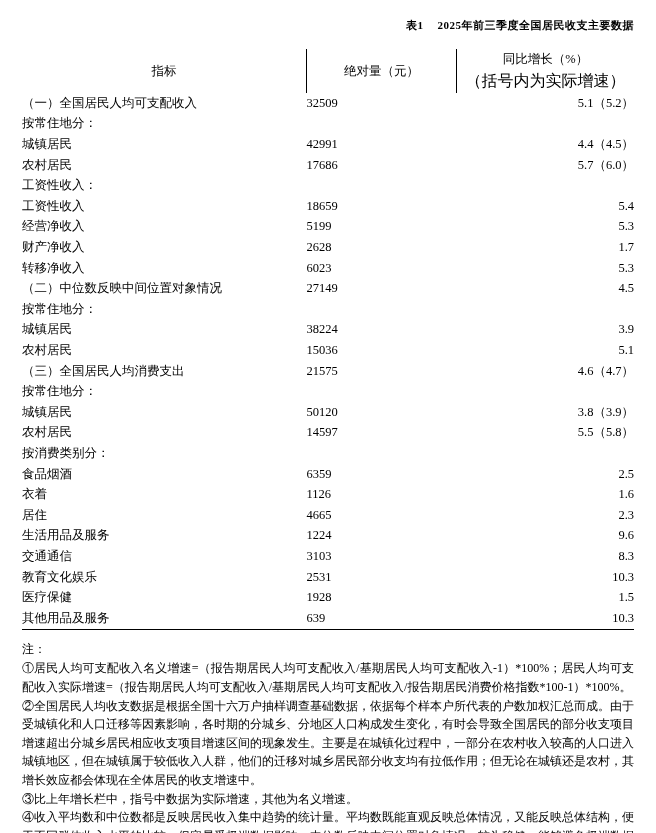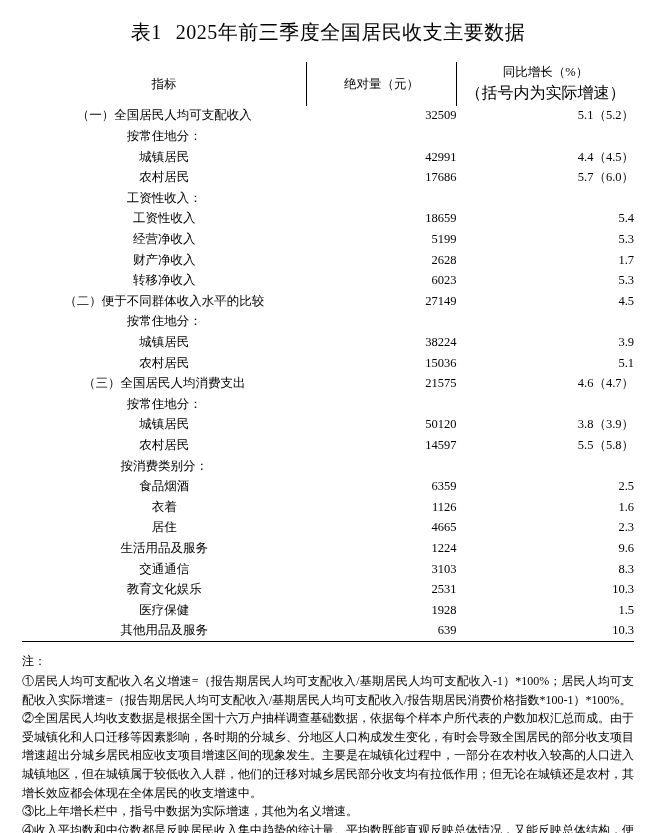--- a/index.html
+++ b/index.html
@@ -12,23 +12,23 @@
     min-height: 833px;
     font-family: "Liberation Serif", "DejaVu Serif", serif;
     color: #000000;
   }
   .page {
     width: 656px;
     box-sizing: border-box;
     padding: 12px 22px 8px 22px;
   }
   .title {
-    text-align: center;
-    font-size: 20px;
-    font-weight: normal;
+    text-align: right;
+    font-size: 11px;
+    font-weight: bold;
     letter-spacing: 0.5px;
     margin: 6px 0 16px 0;
     line-height: 1.4;
   }
   .title .tnum {
     margin-right: 14px;
   }
   table.main {
     width: 100%;
     border-collapse: collapse;
@@ -60,26 +60,25 @@
     display: block;
     font-size: 16px;
   }
   tbody td {
     height: 20.6px;
     vertical-align: middle;
     font-size: 12.5px;
     line-height: 1.25;
   }
   td.label {
-    text-align: center;
+    text-align: left;
     white-space: nowrap;
     padding-left: 2px;
   }
   td.val {
-    text-align: right;
     padding-right: 54px;
     border-left: 1.1px solid #000;
     white-space: nowrap;
   }
   td.grow {
     text-align: right;
     padding-right: 46px;
     border-left: 1.1px solid #000;
     white-space: nowrap;
     margin-left: 30px;
@@ -171,21 +170,21 @@
           <td class="label ind2">财产净收入</td>
           <td class="val">2628</td>
           <td class="grow">1.7</td>
         </tr>
         <tr>
           <td class="label ind2">转移净收入</td>
           <td class="val">6023</td>
           <td class="grow">5.3</td>
         </tr>
         <tr>
-          <td class="label ind0">（二）便于不同群体收入水平的比较</td>
+          <td class="label ind0">（二）中位数反映中间位置对象情况</td>
           <td class="val">27149</td>
           <td class="grow">4.5</td>
         </tr>
         <tr>
           <td class="label ind0">按常住地分：</td>
           <td class="val"></td>
           <td class="grow"></td>
         </tr>
         <tr>
           <td class="label ind2">城镇居民</td>

